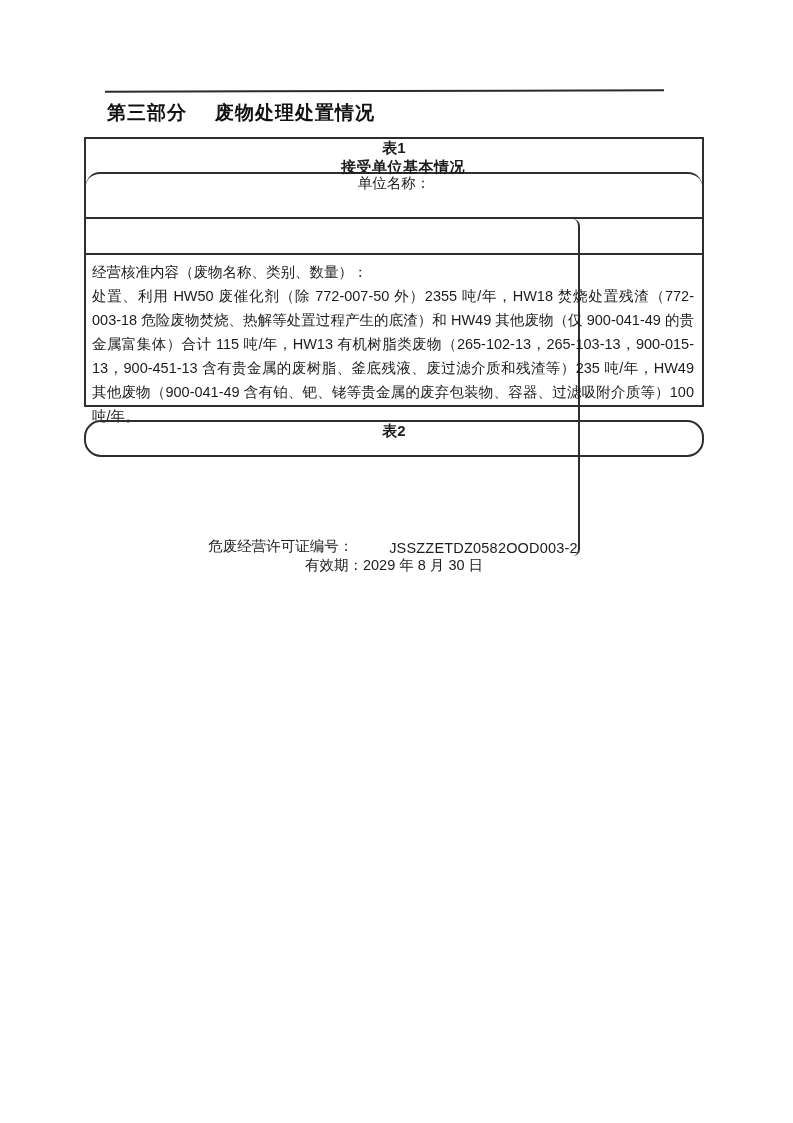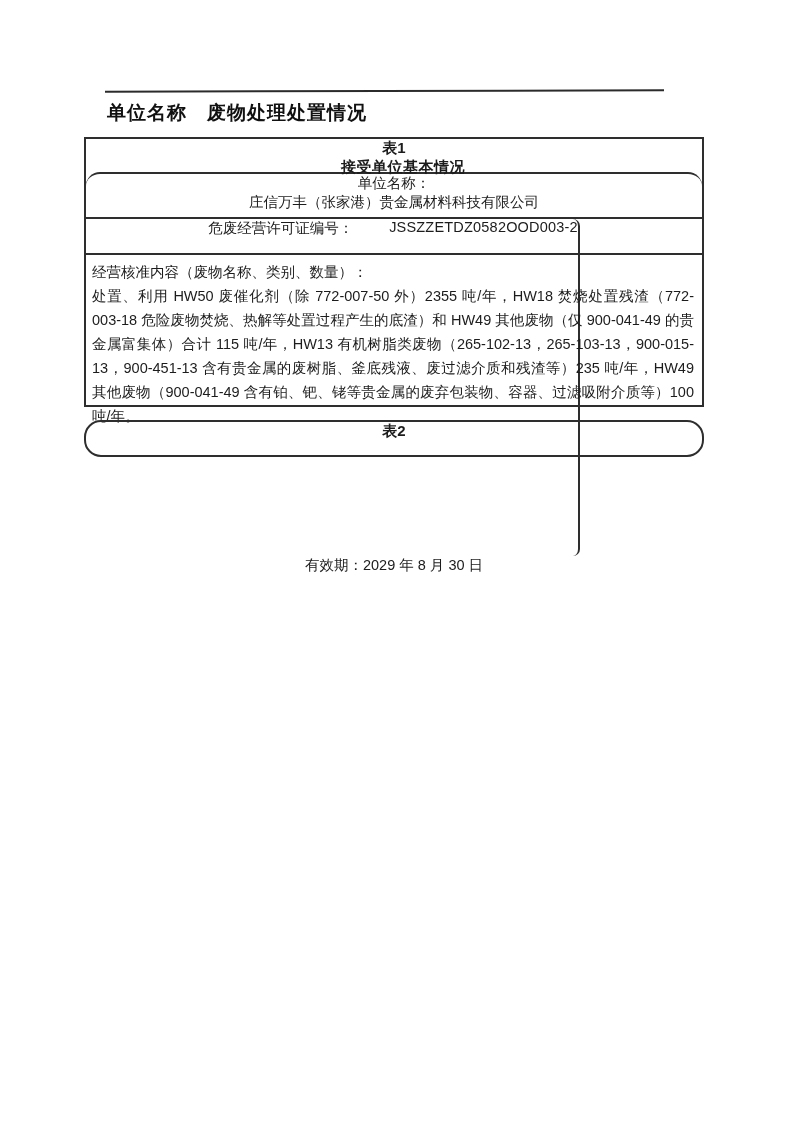--- a/index.html
+++ b/index.html
@@ -20,21 +20,21 @@
   }
   .doc-title{
     position:absolute;
     left:107px;top:100px;
     margin:0;
     font-size:19px;
     font-weight:bold;
     letter-spacing:1px;
     color:#111;
   }
-  .doc-title .t2{margin-left:20px;}
+  .doc-title .t2{margin-left:28px;}
   .tbl{
     position:absolute;
     left:84px;
     width:620px;
     border:2px solid #2e2e2e;
     box-sizing:border-box;
     font-size:14.5px;
   }
   .tbl-1{top:137px;}
   .tbl-2{top:420px;border-radius:17px;}
@@ -45,21 +45,21 @@
     padding:0 6px;
     flex-direction:column;
   }
   .t-row + .t-row{border-top:2px solid #2e2e2e;}
   .row-caption{height:33px;font-weight:bold;font-size:15px;}
   .row-caption .caption-text{margin-left:18px;letter-spacing:0.5px;}
   .row-unit{height:45px;border-radius:14px;}
   .row-license{height:36px;padding:0;}
   .cell-license{
     flex:0 0 337px;
-    display:flex;align-items:flex-start;
+    display:flex;align-items:flex-end;
     height:100%;
     padding:0 0;
     box-sizing:border-box;
     border-right:2px solid #2e2e2e;
     border-radius:7px;
   }
   .cell-validity{
     flex:1;
     display:flex;align-items:center;
     height:100%;
@@ -79,32 +79,31 @@
   .mono-code{letter-spacing:0.2px;margin-left:36px;}
   .lbl,.val{white-space:nowrap;}
 </style>
 </head>
 <body>
 
 <div class="page">
 
   <div class="top-rule"></div>
 
-  <h1 class="doc-title"><span class="t1">单位名称</span><span class="t2">废物处理处置情况</span></h1>
+  <h1 class="doc-title"><span class="t1">第三部分</span><span class="t2">废物处理处置情况</span></h1>
 
   <div class="tbl tbl-1">
 
     <div class="t-row row-caption">
       <span>表1</span>
       <span class="caption-text">接受单位基本情况</span>
     </div>
 
     <div class="t-row row-unit">
       <span class="lbl">单位名称：</span>
-      <span class="val">庄信万丰（张家港）贵金属材料科技有限公司</span>
     </div>
 
     <div class="t-row row-license">
       <div class="cell-license">
         <span class="lbl">危废经营许可证编号：</span>
         <span class="val mono-code">JSSZZETDZ0582OOD003-2</span>
       </div>
       <div class="cell-validity">
         <span class="lbl">有效期：</span>
         <span class="val">2029 年 8 月 30 日</span>

